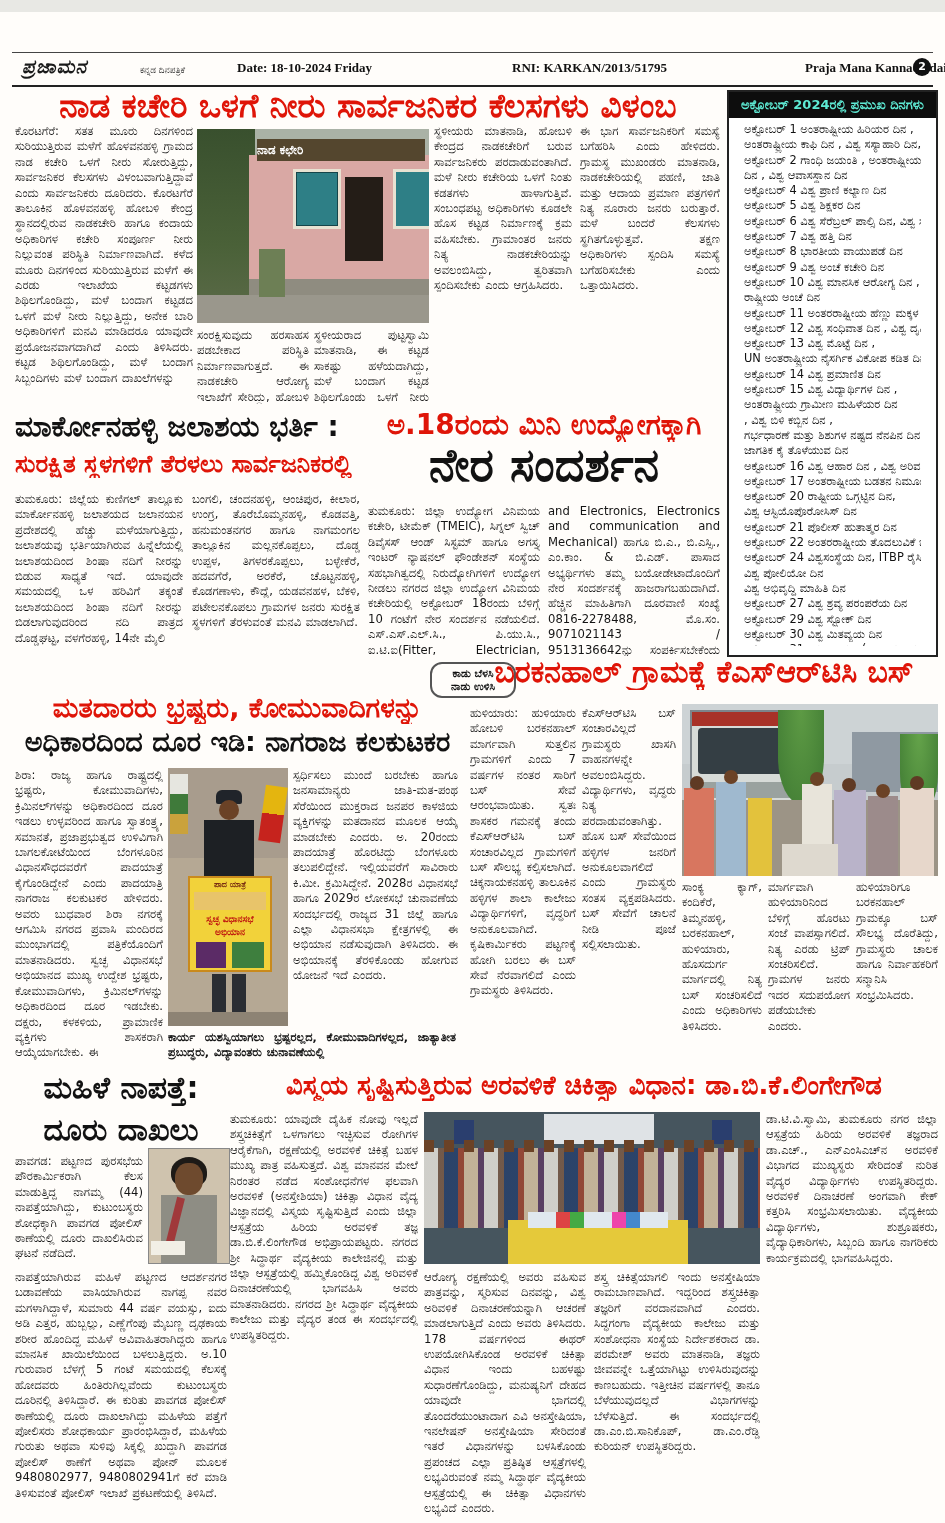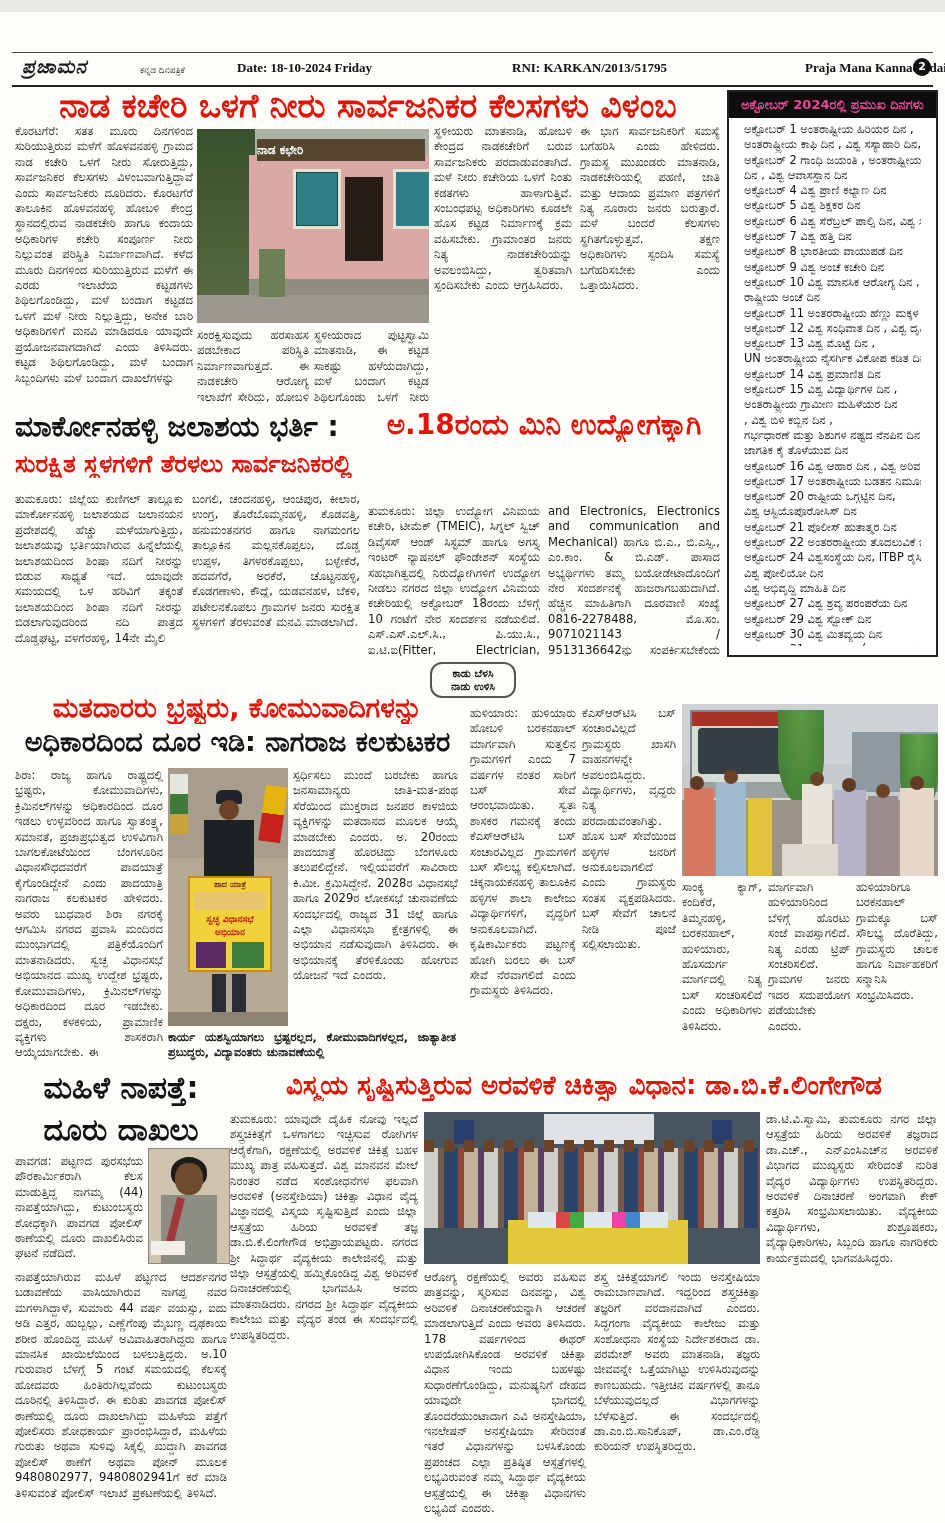--- a/index.html
+++ b/index.html
@@ -19,21 +19,21 @@
   .hl{position:absolute;font-weight:bold;white-space:nowrap;overflow:hidden;text-align:center;}
   .red{color:#df1508;}
   .blk{color:#121212;}
   
   .col{position:absolute;font-size:11.6px;line-height:1.33;text-align:justify;
        overflow:hidden;color:#141414;word-spacing:1px;}
   .cap{font-weight:bold;font-size:11.3px;}
   
   .oct-box{position:absolute;left:727px;top:78px;width:211px;height:567px;
            border:2px solid #222;background:#fff;box-sizing:border-box;}
-  .oct-head{background:#0d0d0d;color:#ec4899;font-size:13px;font-weight:bold;
+  .oct-head{background:#0d0d0d;color:#5eead4;font-size:13px;font-weight:bold;
             text-align:center;padding:5px 2px;white-space:nowrap;overflow:hidden;}
   .oct-list{padding:4px 15px;overflow:hidden;height:520px;}
   .oct-item{font-size:11.4px;line-height:15.3px;white-space:nowrap;overflow:hidden;color:#111;}
   
   .slogan{position:absolute;left:430px;top:650px;width:86px;height:36px;border:2px solid #555;
           border-radius:12px;text-align:center;font-size:10.5px;font-weight:bold;
           padding-top:3px;box-sizing:border-box;line-height:13px;}
   
   .ph{position:absolute;overflow:hidden;background:#9aa0a0;}
   .ph *{position:absolute;}
@@ -111,20 +111,21 @@
   <div class="col" style="left:314px;top:316px;width:115px;height:76px;">ಸ್ಥಳೀಯರಾದ ಪುಟ್ಟಸ್ವಾಮಿ ಮಾತನಾಡಿ, ಈ ಕಟ್ಟಡ ಸಾಕಷ್ಟು ಹಳೆಯದಾಗಿದ್ದು, ಮಳೆ ಬಂದಾಗ ಕಟ್ಟಡ ಶಿಥಿಲಗೊಂಡು ಒಳಗೆ ನೀರು ನಿಲ್ಲುತ್ತದೆ. ಅಧಿಕಾರಿಗಳಿಗೆ ಹಾಗೂ ಜನಪ್ರತಿನಿಧಿಗಳಿಗೆ ಪತ್ರ ನೀಡಲಾಗಿದ್ದು, ಯಾರೂ ನೋಡುತ್ತಿಲ್ಲ.</div>
   <div class="col" style="left:434px;top:112px;width:138px;height:280px;">ಸ್ಥಳೀಯರು ಮಾತನಾಡಿ, ಹೋಬಳಿ ಕೇಂದ್ರದ ನಾಡಕಚೇರಿಗೆ ಬರುವ ಸಾರ್ವಜನಿಕರು ಪರದಾಡುವಂತಾಗಿದೆ. ಮಳೆ ನೀರು ಕಚೇರಿಯ ಒಳಗೆ ನಿಂತು ಕಡತಗಳು ಹಾಳಾಗುತ್ತಿವೆ. ಸಂಬಂಧಪಟ್ಟ ಅಧಿಕಾರಿಗಳು ಕೂಡಲೇ ಹೊಸ ಕಟ್ಟಡ ನಿರ್ಮಾಣಕ್ಕೆ ಕ್ರಮ ವಹಿಸಬೇಕು. ಗ್ರಾಮಾಂತರ ಜನರು ನಿತ್ಯ ನಾಡಕಚೇರಿಯನ್ನು ಅವಲಂಬಿಸಿದ್ದು, ತ್ವರಿತವಾಗಿ ಸ್ಪಂದಿಸಬೇಕು ಎಂದು ಆಗ್ರಹಿಸಿದರು.</div>
   <div class="col" style="left:580px;top:112px;width:140px;height:280px;">ಈ ಭಾಗ ಸಾರ್ವಜನಿಕರಿಗೆ ಸಮಸ್ಯೆ ಬಗೆಹರಿಸಿ ಎಂದು ಹೇಳಿದರು. ಗ್ರಾಮಸ್ಥ ಮುಖಂಡರು ಮಾತನಾಡಿ, ನಾಡಕಚೇರಿಯಲ್ಲಿ ಪಹಣಿ, ಜಾತಿ ಮತ್ತು ಆದಾಯ ಪ್ರಮಾಣ ಪತ್ರಗಳಿಗೆ ನಿತ್ಯ ನೂರಾರು ಜನರು ಬರುತ್ತಾರೆ. ಮಳೆ ಬಂದರೆ ಕೆಲಸಗಳು ಸ್ಥಗಿತಗೊಳ್ಳುತ್ತವೆ. ತಕ್ಷಣ ಅಧಿಕಾರಿಗಳು ಸ್ಪಂದಿಸಿ ಸಮಸ್ಯೆ ಬಗೆಹರಿಸಬೇಕು ಎಂದು ಒತ್ತಾಯಿಸಿದರು.</div>
 
   <div class="hl blk" style="left:15px;top:398px;width:345px;font-size:28px;text-align:left;">ಮಾರ್ಕೋನಹಳ್ಳಿ ಜಲಾಶಯ ಭರ್ತಿ :</div>
   <div class="hl red" style="left:15px;top:438px;width:345px;font-size:24px;text-align:left;">ಸುರಕ್ಷಿತ ಸ್ಥಳಗಳಿಗೆ ತೆರಳಲು ಸಾರ್ವಜನಿಕರಲ್ಲಿ ಮನವಿ</div>
   <div class="col" style="left:15px;top:480px;width:168px;height:166px;">ತುಮಕೂರು: ಜಿಲ್ಲೆಯ ಕುಣಿಗಲ್ ತಾಲ್ಲೂಕು ಮಾರ್ಕೋನಹಳ್ಳಿ ಜಲಾಶಯದ ಜಲಾನಯನ ಪ್ರದೇಶದಲ್ಲಿ ಹೆಚ್ಚು ಮಳೆಯಾಗುತ್ತಿದ್ದು, ಜಲಾಶಯವು ಭರ್ತಿಯಾಗಿರುವ ಹಿನ್ನೆಲೆಯಲ್ಲಿ ಜಲಾಶಯದಿಂದ ಶಿಂಷಾ ನದಿಗೆ ನೀರನ್ನು ಬಿಡುವ ಸಾಧ್ಯತೆ ಇದೆ. ಯಾವುದೇ ಸಮಯದಲ್ಲಿ ಒಳ ಹರಿವಿಗೆ ತಕ್ಕಂತೆ ಜಲಾಶಯದಿಂದ ಶಿಂಷಾ ನದಿಗೆ ನೀರನ್ನು ಬಿಡಲಾಗುವುದರಿಂದ ನದಿ ಪಾತ್ರದ ದೊಡ್ಡಘಟ್ಟ, ವಳಗೆರಹಳ್ಳಿ, 14ನೇ ಮೈಲಿ</div>
   <div class="col" style="left:192px;top:480px;width:168px;height:166px;">ಬಂಗಲಿ, ಚಂದನಹಳ್ಳಿ, ಆಂಚಿಪುರ, ಕೀಲಾರ, ಉಂಗ್ರ, ತೊರೆಬೊಮ್ಮನಹಳ್ಳಿ, ಕೊಡವತ್ತಿ, ಹನುಮಂತನಗರ ಹಾಗೂ ನಾಗಮಂಗಲ ತಾಲ್ಲೂಕಿನ ಮಲ್ಲನಕೊಪ್ಪಲು, ದೊಡ್ಡ ಉಪ್ಪಳ, ತಿಗಳರಕೊಪ್ಪಲು, ಬಳ್ಳೇಕೆರೆ, ಹದವಗೆರೆ, ಅರಕೆರೆ, ಚೊಟ್ಟನಹಳ್ಳಿ, ಕೊಡಗಣಾಳು, ಕೌದ್ಲೆ, ಯಡವನಹಳ, ಬೆಕಳಿ, ಪಟೇಲನಕೊಪಲು ಗ್ರಾಮಗಳ ಜನರು ಸುರಕ್ಷಿತ ಸ್ಥಳಗಳಿಗೆ ತೆರಳುವಂತೆ ಮನವಿ ಮಾಡಲಾಗಿದೆ.</div>
 
   <div class="hl red" style="left:368px;top:396px;width:352px;font-size:28px;">ಅ.18ರಂದು ಮಿನಿ ಉದ್ಯೋಗಕ್ಕಾಗಿ</div>
+  <div class="hl blk" style="left:368px;top:426px;width:352px;font-size:46px;font-family:'DejaVu Serif',serif;">ನೇರ ಸಂದರ್ಶನ</div>
   <div class="col" style="left:368px;top:492px;width:172px;height:152px;">ತುಮಕೂರು: ಜಿಲ್ಲಾ ಉದ್ಯೋಗ ವಿನಿಮಯ ಕಚೇರಿ, ಟೀಮೆಕ್ (TMEIC), ಸಿಗ್ನಲ್ ಸ್ವಿಚ್ ಡಿವೈಸಸ್ ಆಂಡ್ ಸಿಸ್ಟಮ್ ಹಾಗೂ ಅಗಸ್ತ್ಯ ಇಂಟರ್ ನ್ಯಾಷನಲ್ ಫೌಂಡೇಶನ್ ಸಂಸ್ಥೆಯ ಸಹಭಾಗಿತ್ವದಲ್ಲಿ ನಿರುದ್ಯೋಗಿಗಳಿಗೆ ಉದ್ಯೋಗ ನೀಡಲು ನಗರದ ಜಿಲ್ಲಾ ಉದ್ಯೋಗ ವಿನಿಮಯ ಕಚೇರಿಯಲ್ಲಿ ಅಕ್ಟೋಬರ್ 18ರಂದು ಬೆಳಿಗ್ಗೆ 10 ಗಂಟೆಗೆ ನೇರ ಸಂದರ್ಶನ ನಡೆಯಲಿದೆ. ಎಸ್.ಎಸ್.ಎಲ್.ಸಿ., ಪಿ.ಯು.ಸಿ., ಐ.ಟಿ.ಐ(Fitter, Electrician, Welder and painter), ಡಿಪ್ಲೊಮಾ(Electrical</div>
   <div class="col" style="left:548px;top:492px;width:172px;height:152px;">and Electronics, Electronics and communication and Mechanical) ಹಾಗೂ ಬಿ.ಎ., ಬಿ.ಎಸ್ಸಿ., ಎಂ.ಕಾಂ. &amp; ಬಿ.ಎಡ್. ಪಾಸಾದ ಅಭ್ಯರ್ಥಿಗಳು ತಮ್ಮ ಬಯೋಡೇಟಾದೊಂದಿಗೆ ನೇರ ಸಂದರ್ಶನಕ್ಕೆ ಹಾಜರಾಗಬಹುದಾಗಿದೆ. ಹೆಚ್ಚಿನ ಮಾಹಿತಿಗಾಗಿ ದೂರವಾಣಿ ಸಂಖ್ಯೆ 0816-2278488, ಮೊ.ಸಂ. 9071021143 / 9513136642ನ್ನು ಸಂಪರ್ಕಿಸಬೇಕೆಂದು ಜಿಲ್ಲಾ ಉದ್ಯೋಗಾಧಿಕಾರಿ ಕಿಶೋರ್ ಕುಮಾರ್ ತಿಳಿಸಿದ್ದಾರೆ.</div>
 
   <div class="slogan">
     <div>ಕಾಡು ಬೆಳಸಿ</div>
     <div>ನಾಡು ಉಳಿಸಿ</div>
   </div>
 
   <div class="hl red" style="left:15px;top:680px;width:445px;font-size:27px;">ಮತದಾರರು ಭ್ರಷ್ಟರು, ಕೋಮುವಾದಿಗಳನ್ನು</div>
   <div class="hl blk" style="left:15px;top:714px;width:445px;font-size:27px;">ಅಧಿಕಾರದಿಂದ ದೂರ ಇಡಿ: ನಾಗರಾಜ ಕಲಕುಟಕರ</div>
@@ -144,20 +145,21 @@
       <div style="left:6px;top:64px;width:30px;height:26px;background:#5b2b66;"></div>
       <div style="left:42px;top:64px;width:32px;height:26px;background:#3e7f3e;"></div>
     </div>
     <div style="left:44px;top:206px;width:14px;height:44px;background:#2a2d33;"></div>
     <div style="left:64px;top:206px;width:14px;height:44px;background:#2a2d33;"></div>
     <div style="left:0;top:244px;width:120px;height:14px;background:#8d8374;"></div>
   </div>
   <div class="col cap" style="left:168px;top:1018px;width:288px;height:36px;">ಕಾರ್ಯ ಯಶಸ್ವಿಯಾಗಲು ಭ್ರಷ್ಟರಲ್ಲದ, ಕೋಮುವಾದಿಗಳಲ್ಲದ, ಜಾತ್ಯಾತೀತ ಪ್ರಬುದ್ಧರು, ವಿದ್ಯಾವಂತರು ಚುನಾವಣೆಯಲ್ಲಿ</div>
   <div class="col" style="left:293px;top:756px;width:165px;height:258px;">ಸ್ಪರ್ಧಿಸಲು ಮುಂದೆ ಬರಬೇಕು ಹಾಗೂ ಜನಸಾಮಾನ್ಯರು ಜಾತಿ-ಮತ-ಪಂಥ ಸೆರೆಯಿಂದ ಮುಕ್ತರಾದ ಜನಪರ ಕಾಳಜಿಯ ವ್ಯಕ್ತಿಗಳನ್ನು ಮತದಾನದ ಮೂಲಕ ಆಯ್ಕೆ ಮಾಡಬೇಕು ಎಂದರು. ಅ. 20ರಂದು ಪಾದಯಾತ್ರೆ ಹೊರಟಿದ್ದು ಬೆಂಗಳೂರು ತಲುಪಲಿದ್ದೇನೆ. ಇಲ್ಲಿಯವರೆಗೆ ಸಾವಿರಾರು ಕಿ.ಮೀ. ಕ್ರಮಿಸಿದ್ದೇನೆ. 2028ರ ವಿಧಾನಸಭೆ ಹಾಗೂ 2029ರ ಲೋಕಸಭೆ ಚುನಾವಣೆಯ ಸಂದರ್ಭದಲ್ಲಿ ರಾಜ್ಯದ 31 ಜಿಲ್ಲೆ ಹಾಗೂ ಎಲ್ಲಾ ವಿಧಾನಸಭಾ ಕ್ಷೇತ್ರಗಳಲ್ಲಿ ಈ ಅಭಿಯಾನ ನಡೆಸುವುದಾಗಿ ತಿಳಿಸಿದರು. ಈ ಅಭಿಯಾನಕ್ಕೆ ತೆರಳಿಕೊಂಡು ಹೋಗುವ ಯೋಜನೆ ಇದೆ ಎಂದರು.</div>
 
+  <div class="hl red" style="left:470px;top:642px;width:468px;font-size:30px;">ಬರಕನಹಾಲ್ ಗ್ರಾಮಕ್ಕೆ ಕೆಎಸ್‌ಆರ್‌ಟಿಸಿ ಬಸ್</div>
   <div class="col" style="left:470px;top:694px;width:106px;height:358px;">ಹುಳಿಯಾರು: ಹುಳಿಯಾರು ಹೋಬಳಿ ಬರಕನಹಾಲ್ ಮಾರ್ಗವಾಗಿ ಸುತ್ತಲಿನ ಗ್ರಾಮಗಳಿಗೆ ಎಂದು 7 ವರ್ಷಗಳ ನಂತರ ಸಾರಿಗೆ ಬಸ್ ಸೇವೆ ಆರಂಭವಾಯಿತು. ಸ್ವತಃ ಶಾಸಕರ ಗಮನಕ್ಕೆ ತಂದು ಕೆಎಸ್‌ಆರ್‌ಟಿಸಿ ಬಸ್ ಸಂಚಾರವಿಲ್ಲದ ಗ್ರಾಮಗಳಿಗೆ ಬಸ್ ಸೌಲಭ್ಯ ಕಲ್ಪಿಸಲಾಗಿದೆ. ಚಿಕ್ಕನಾಯಕನಹಳ್ಳಿ ತಾಲೂಕಿನ ಹಳ್ಳಿಗಳ ಶಾಲಾ ಕಾಲೇಜು ವಿದ್ಯಾರ್ಥಿಗಳಿಗೆ, ವೃದ್ಧರಿಗೆ ಅನುಕೂಲವಾಗಿದೆ. ಕೃಷಿಕಾರ್ಮಿಕರು ಪಟ್ಟಣಕ್ಕೆ ಹೋಗಿ ಬರಲು ಈ ಬಸ್ ಸೇವೆ ನೆರವಾಗಲಿದೆ ಎಂದು ಗ್ರಾಮಸ್ಥರು ತಿಳಿಸಿದರು.</div>
   <div class="col" style="left:582px;top:694px;width:94px;height:358px;">ಕೆಎಸ್‌ಆರ್‌ಟಿಸಿ ಬಸ್ ಸಂಚಾರವಿಲ್ಲದೆ ಗ್ರಾಮಸ್ಥರು ಖಾಸಗಿ ವಾಹನಗಳನ್ನೇ ಅವಲಂಬಿಸಿದ್ದರು. ವಿದ್ಯಾರ್ಥಿಗಳು, ವೃದ್ಧರು ನಿತ್ಯ ಪರದಾಡುವಂತಾಗಿತ್ತು. ಹೊಸ ಬಸ್ ಸೇವೆಯಿಂದ ಹಳ್ಳಿಗಳ ಜನರಿಗೆ ಅನುಕೂಲವಾಗಲಿದೆ ಎಂದು ಗ್ರಾಮಸ್ಥರು ಸಂತಸ ವ್ಯಕ್ತಪಡಿಸಿದರು. ಬಸ್ ಸೇವೆಗೆ ಚಾಲನೆ ನೀಡಿ ಪೂಜೆ ಸಲ್ಲಿಸಲಾಯಿತು.</div>
   <div class="ph" style="left:682px;top:692px;width:256px;height:172px;background:#c6ccce;">
     <div style="left:0;top:0;width:256px;height:60px;background:#cdd3d5;"></div>
     <div style="left:170px;top:28px;width:86px;height:60px;background:#8f99a2;"></div>
     <div style="left:8px;top:6px;width:120px;height:110px;background:#d7dbd8;border:2px solid #7d848a;box-sizing:border-box;">
       <div style="left:0;top:0;width:116px;height:14px;background:#a83228;"></div>
       <div style="left:6px;top:16px;width:104px;height:46px;background:#343e44;border-radius:4px;"></div>
       <div style="left:10px;top:70px;width:96px;height:16px;background:#9aa29f;"></div>
     </div>

